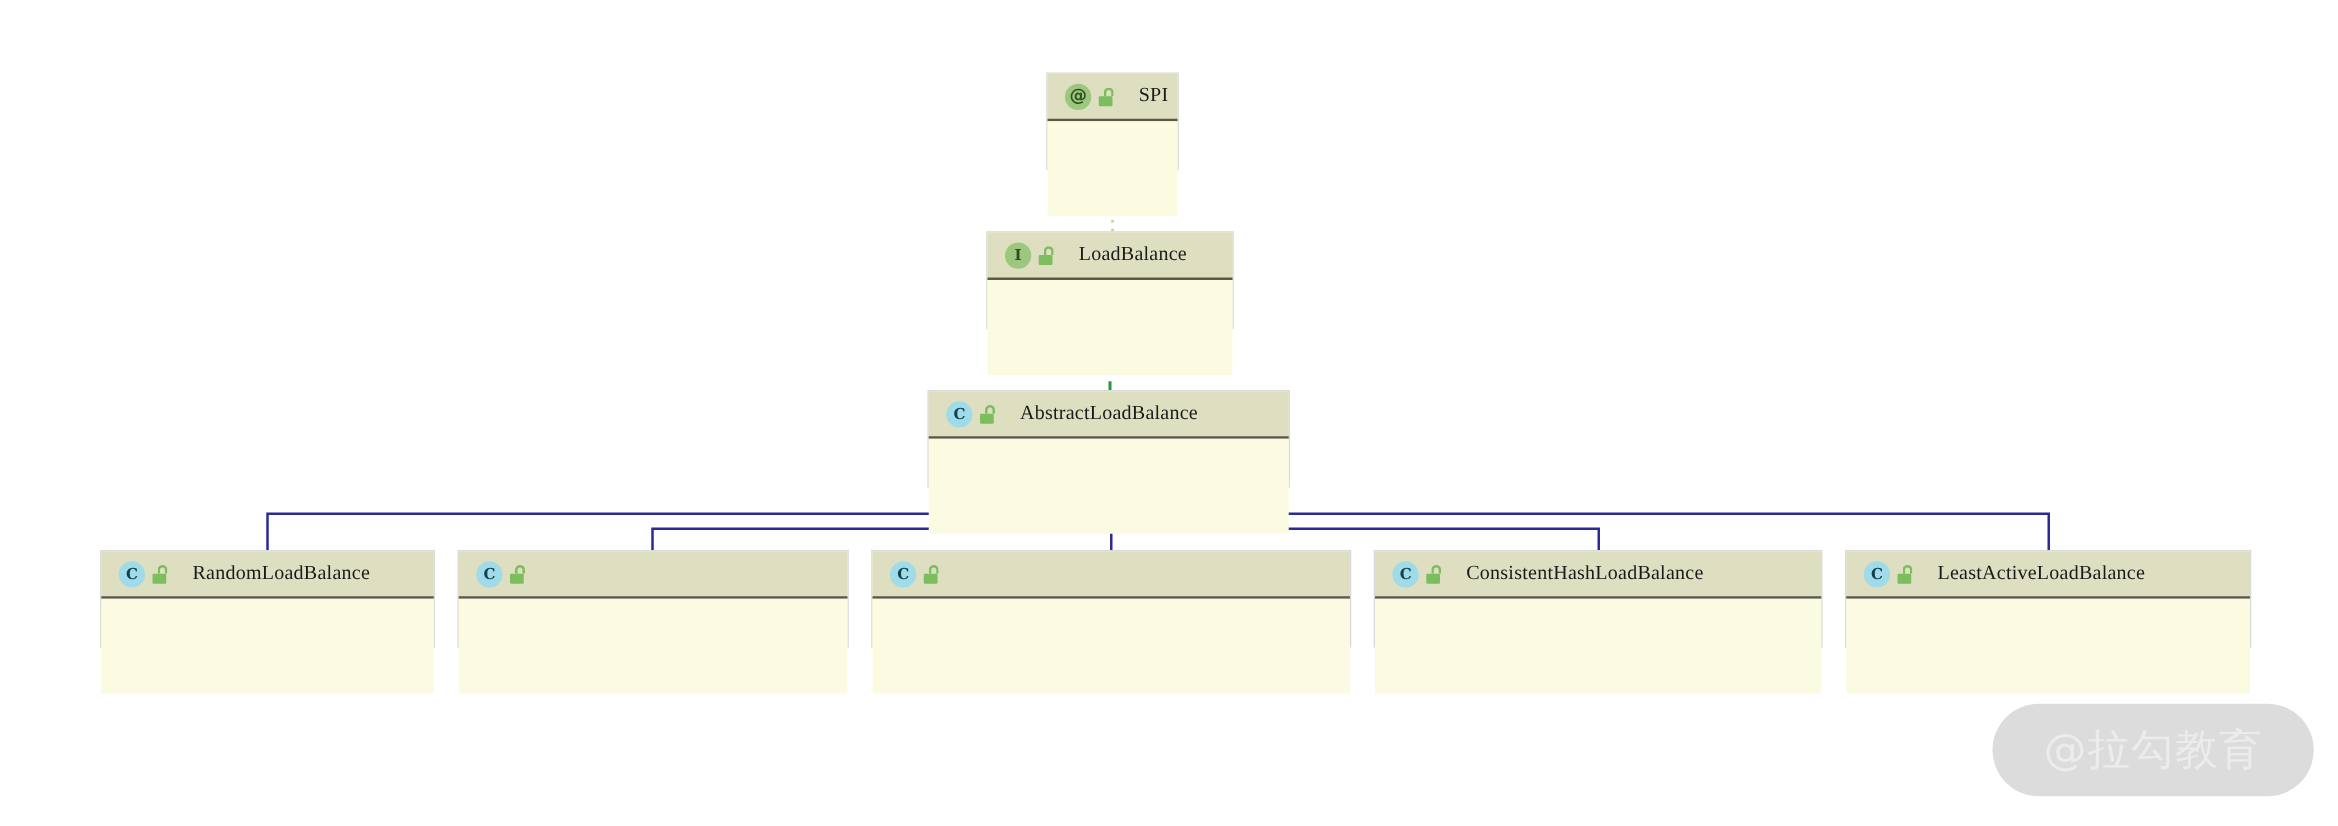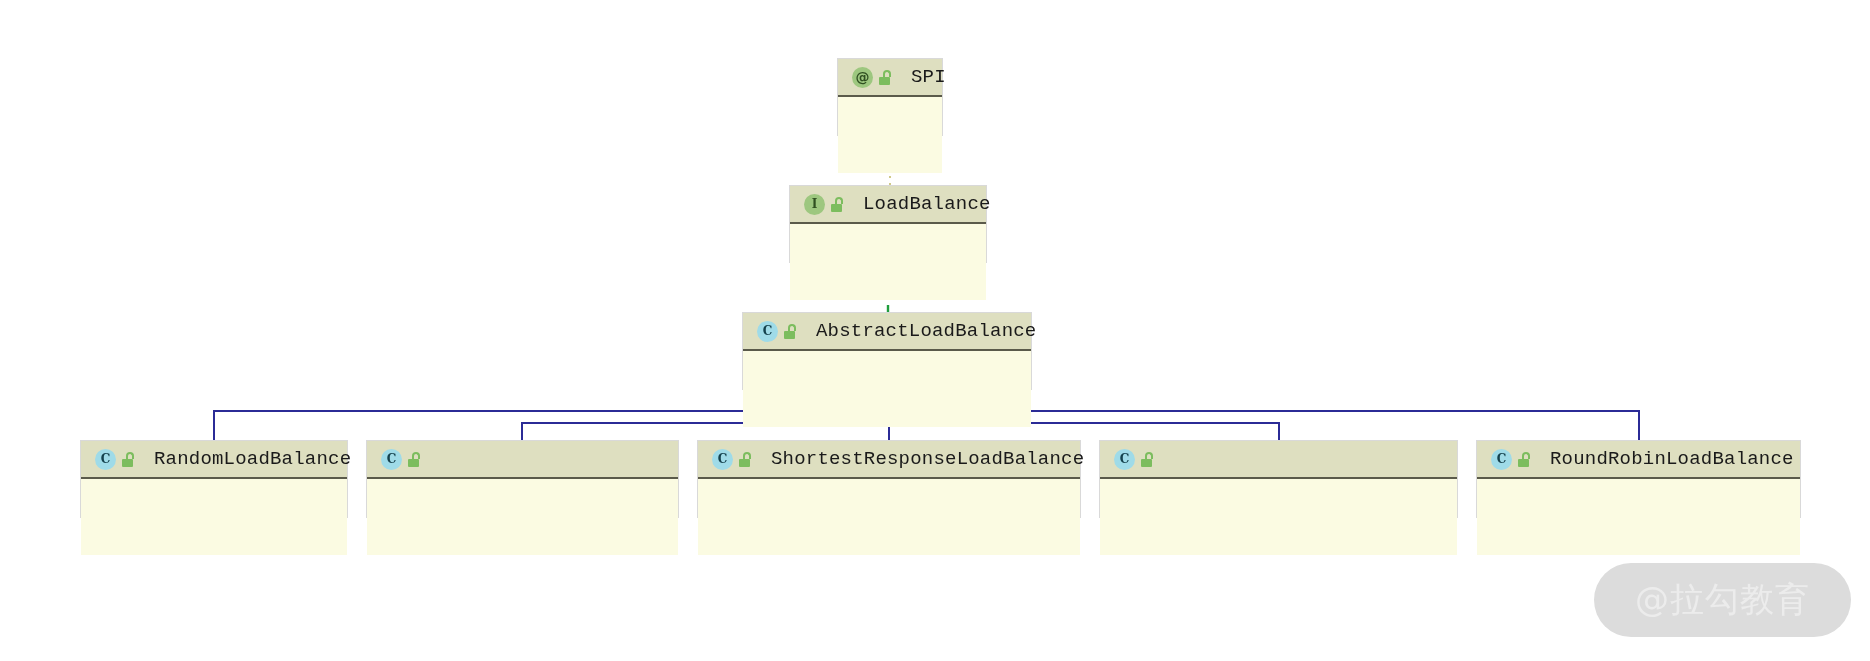--- a/index.html
+++ b/index.html
@@ -35,22 +35,22 @@
     height: 38px;
     padding: 0 14px;
     white-space: nowrap;
   }
   .uml-body {
     box-sizing: border-box;
     background: #fbfbe2;
     height: 100%;
   }
   .uml-title {
-    font-family: Liberation Mono, monospace;
-    font-size: 19px;
+    font-family: Liberation Serif, serif;
+    font-size: 16px;
     color: #1a1a1a;
     letter-spacing: 0.2px;
     margin-left: 18px;
   }
 
   
   .icon-stereotype {
     flex: 0 0 auto;
     width: 21px;
     height: 21px;
@@ -241,44 +241,44 @@
     <div class="uml-body"></div>
   </div>
 
   <div class="uml-node" style="left:697px; top:440px; width:384px; height:78px;">
     <div class="uml-header">
       <span class="icon-stereotype icon-class">C</span>
       <span class="icon-lock">
         <span class="shackle"></span>
           <span class="body"></span>
       </span>
-      <span class="uml-title">ShortestResponseLoadBalance</span>
     </div>
     <div class="uml-body"></div>
   </div>
 
   <div class="uml-node" style="left:1099px; top:440px; width:359px; height:78px;">
     <div class="uml-header">
       <span class="icon-stereotype icon-class">C</span>
       <span class="icon-lock">
         <span class="shackle"></span>
           <span class="body"></span>
       </span>
+      <span class="uml-title">ConsistentHashLoadBalance</span>
     </div>
     <div class="uml-body"></div>
   </div>
 
   <div class="uml-node" style="left:1476px; top:440px; width:325px; height:78px;">
     <div class="uml-header">
       <span class="icon-stereotype icon-class">C</span>
       <span class="icon-lock">
         <span class="shackle"></span>
           <span class="body"></span>
       </span>
-      <span class="uml-title">RoundRobinLoadBalance</span>
+      <span class="uml-title">LeastActiveLoadBalance</span>
     </div>
     <div class="uml-body"></div>
   </div>
 
   <div id="watermark">
     <span class="wm-text">@拉勾教育</span>
   </div>
 
 </div>
 

